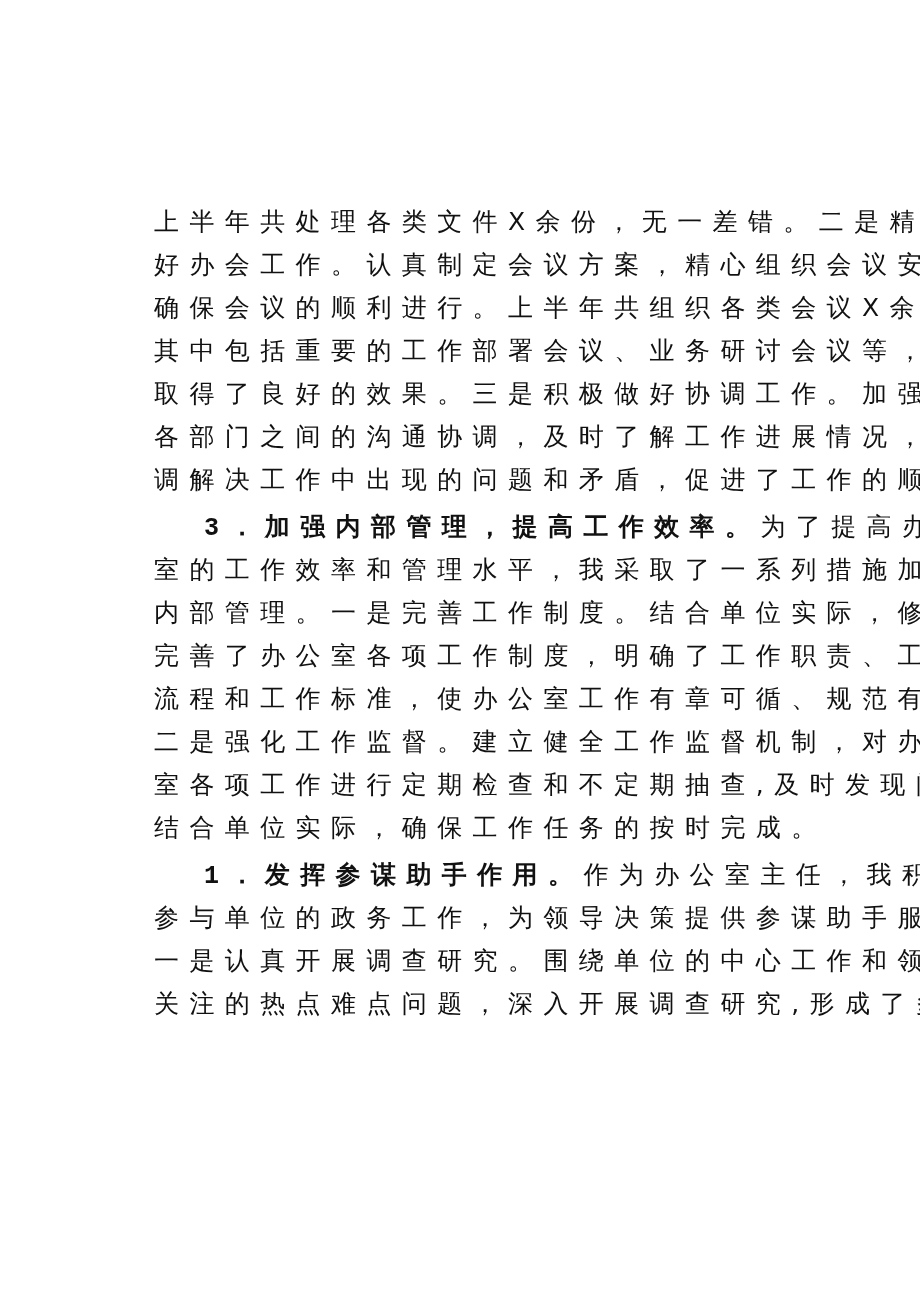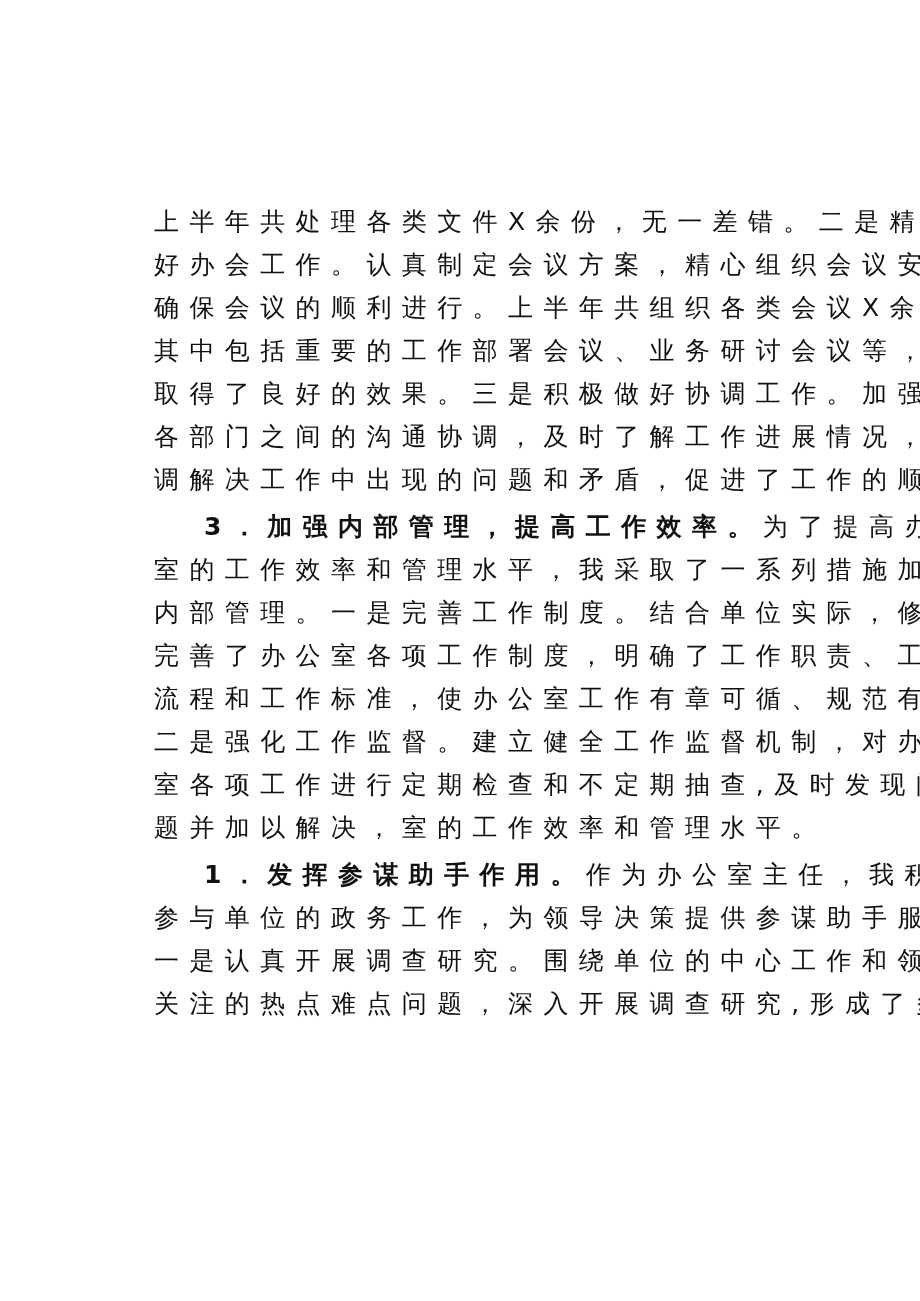--- a/index.html
+++ b/index.html
@@ -13,21 +13,21 @@
   .line {
     font-family: "DejaVu Sans", "Liberation Sans", sans-serif;
     font-size: 25px;
     line-height: 43px;
     height: 43px;
     color: #111;
     white-space: nowrap;
     letter-spacing: 10.4px;
   }
   .indent { padding-left: 50px; }
-  .bold { font-weight: bold; }
+  .bold { font-weight: bold; font-family: Liberation Mono, monospace; }
 </style>
 </head>
 <body>
 
 <div class="page">
   <div class="content">
 
     <div>
       <div class="line">上半年共处理各类文件X余份，无一差错。二是精心做</div>
       <div class="line">好办会工作。认真制定会议方案，精心组织会议安排，</div>
@@ -39,21 +39,21 @@
     </div>
 
     <div style="margin-top:4px;">
       <div class="line indent"><span class="bold">3．加强内部管理，提高工作效率。</span><span>为了提高办公</span></div>
       <div class="line">室的工作效率和管理水平，我采取了一系列措施加强</div>
       <div class="line">内部管理。一是完善工作制度。结合单位实际，修订</div>
       <div class="line">完善了办公室各项工作制度，明确了工作职责、工作</div>
       <div class="line">流程和工作标准，使办公室工作有章可循、规范有序。</div>
       <div class="line">二是强化工作监督。建立健全工作监督机制，对办公</div>
       <div class="line">室各项工作进行定期检查和不定期抽查,及时发现问</div>
-      <div class="line">题并加以解决，室的工作效率和管理水平。</div>
+      <div class="line">结合单位实际，确保工作任务的按时完成。</div>
     </div>
 
     <div style="margin-top:4px;">
       <div class="line indent"><span class="bold">1．发挥参谋助手作用。</span><span>作为办公室主任，我积极</span></div>
       <div class="line">参与单位的政务工作，为领导决策提供参谋助手服务。</div>
       <div class="line">一是认真开展调查研究。围绕单位的中心工作和领导</div>
       <div class="line">关注的热点难点问题，深入开展调查研究,形成了多篇</div>
     </div>
 
   </div>

